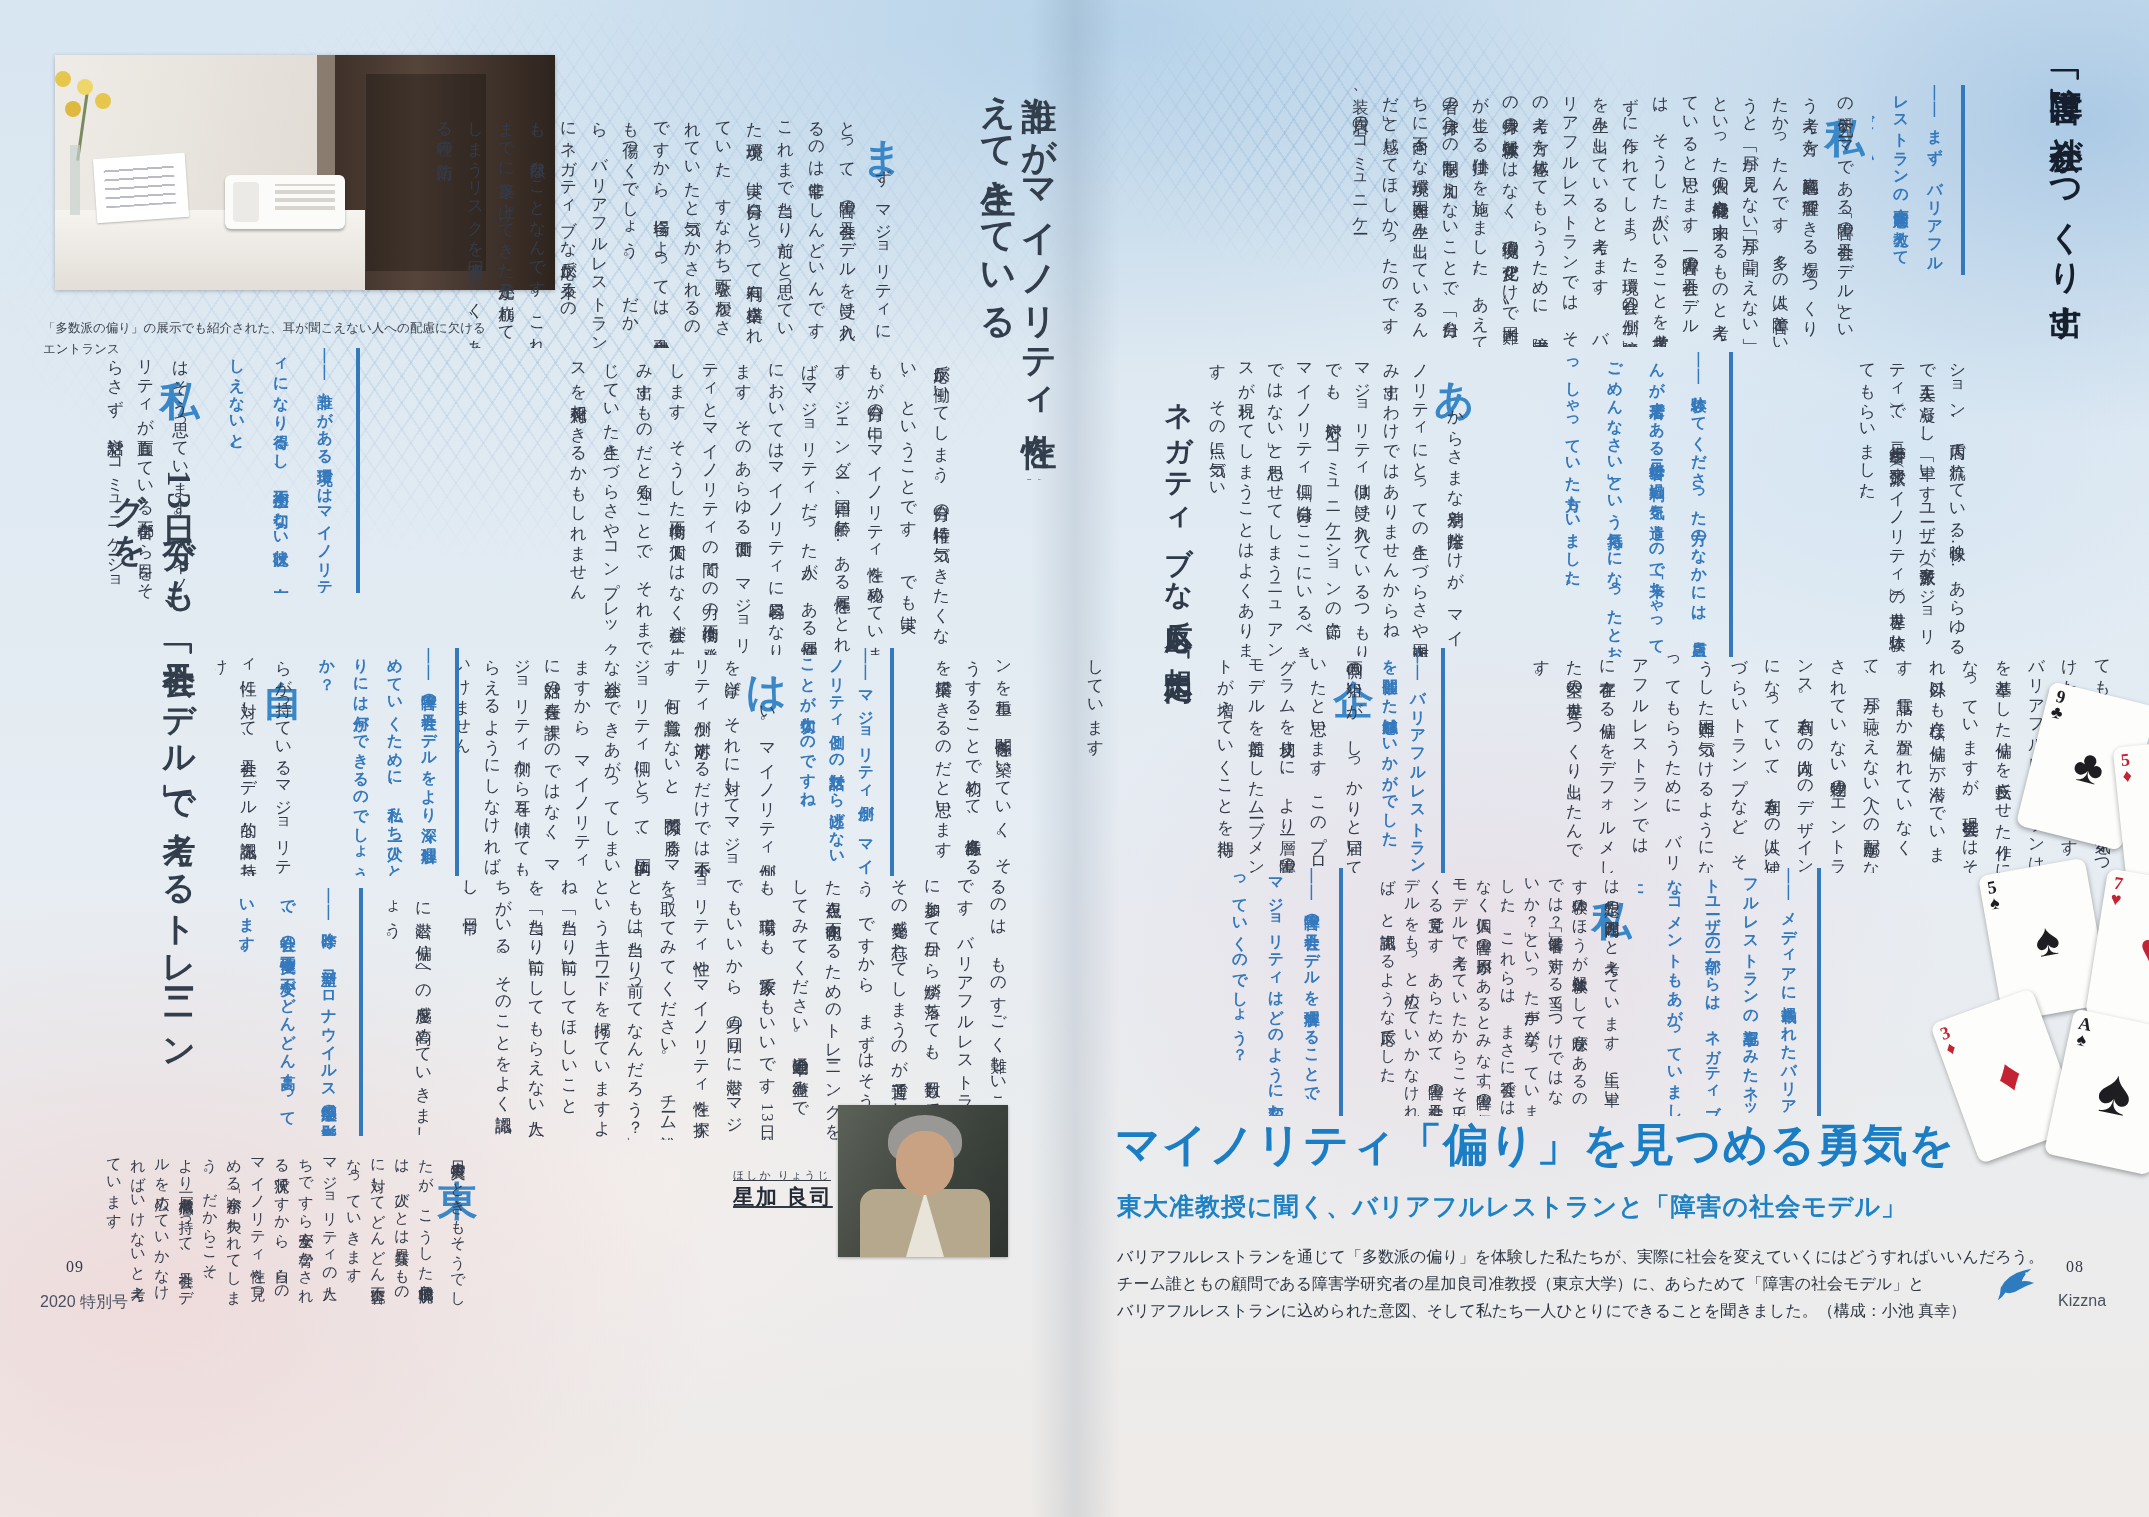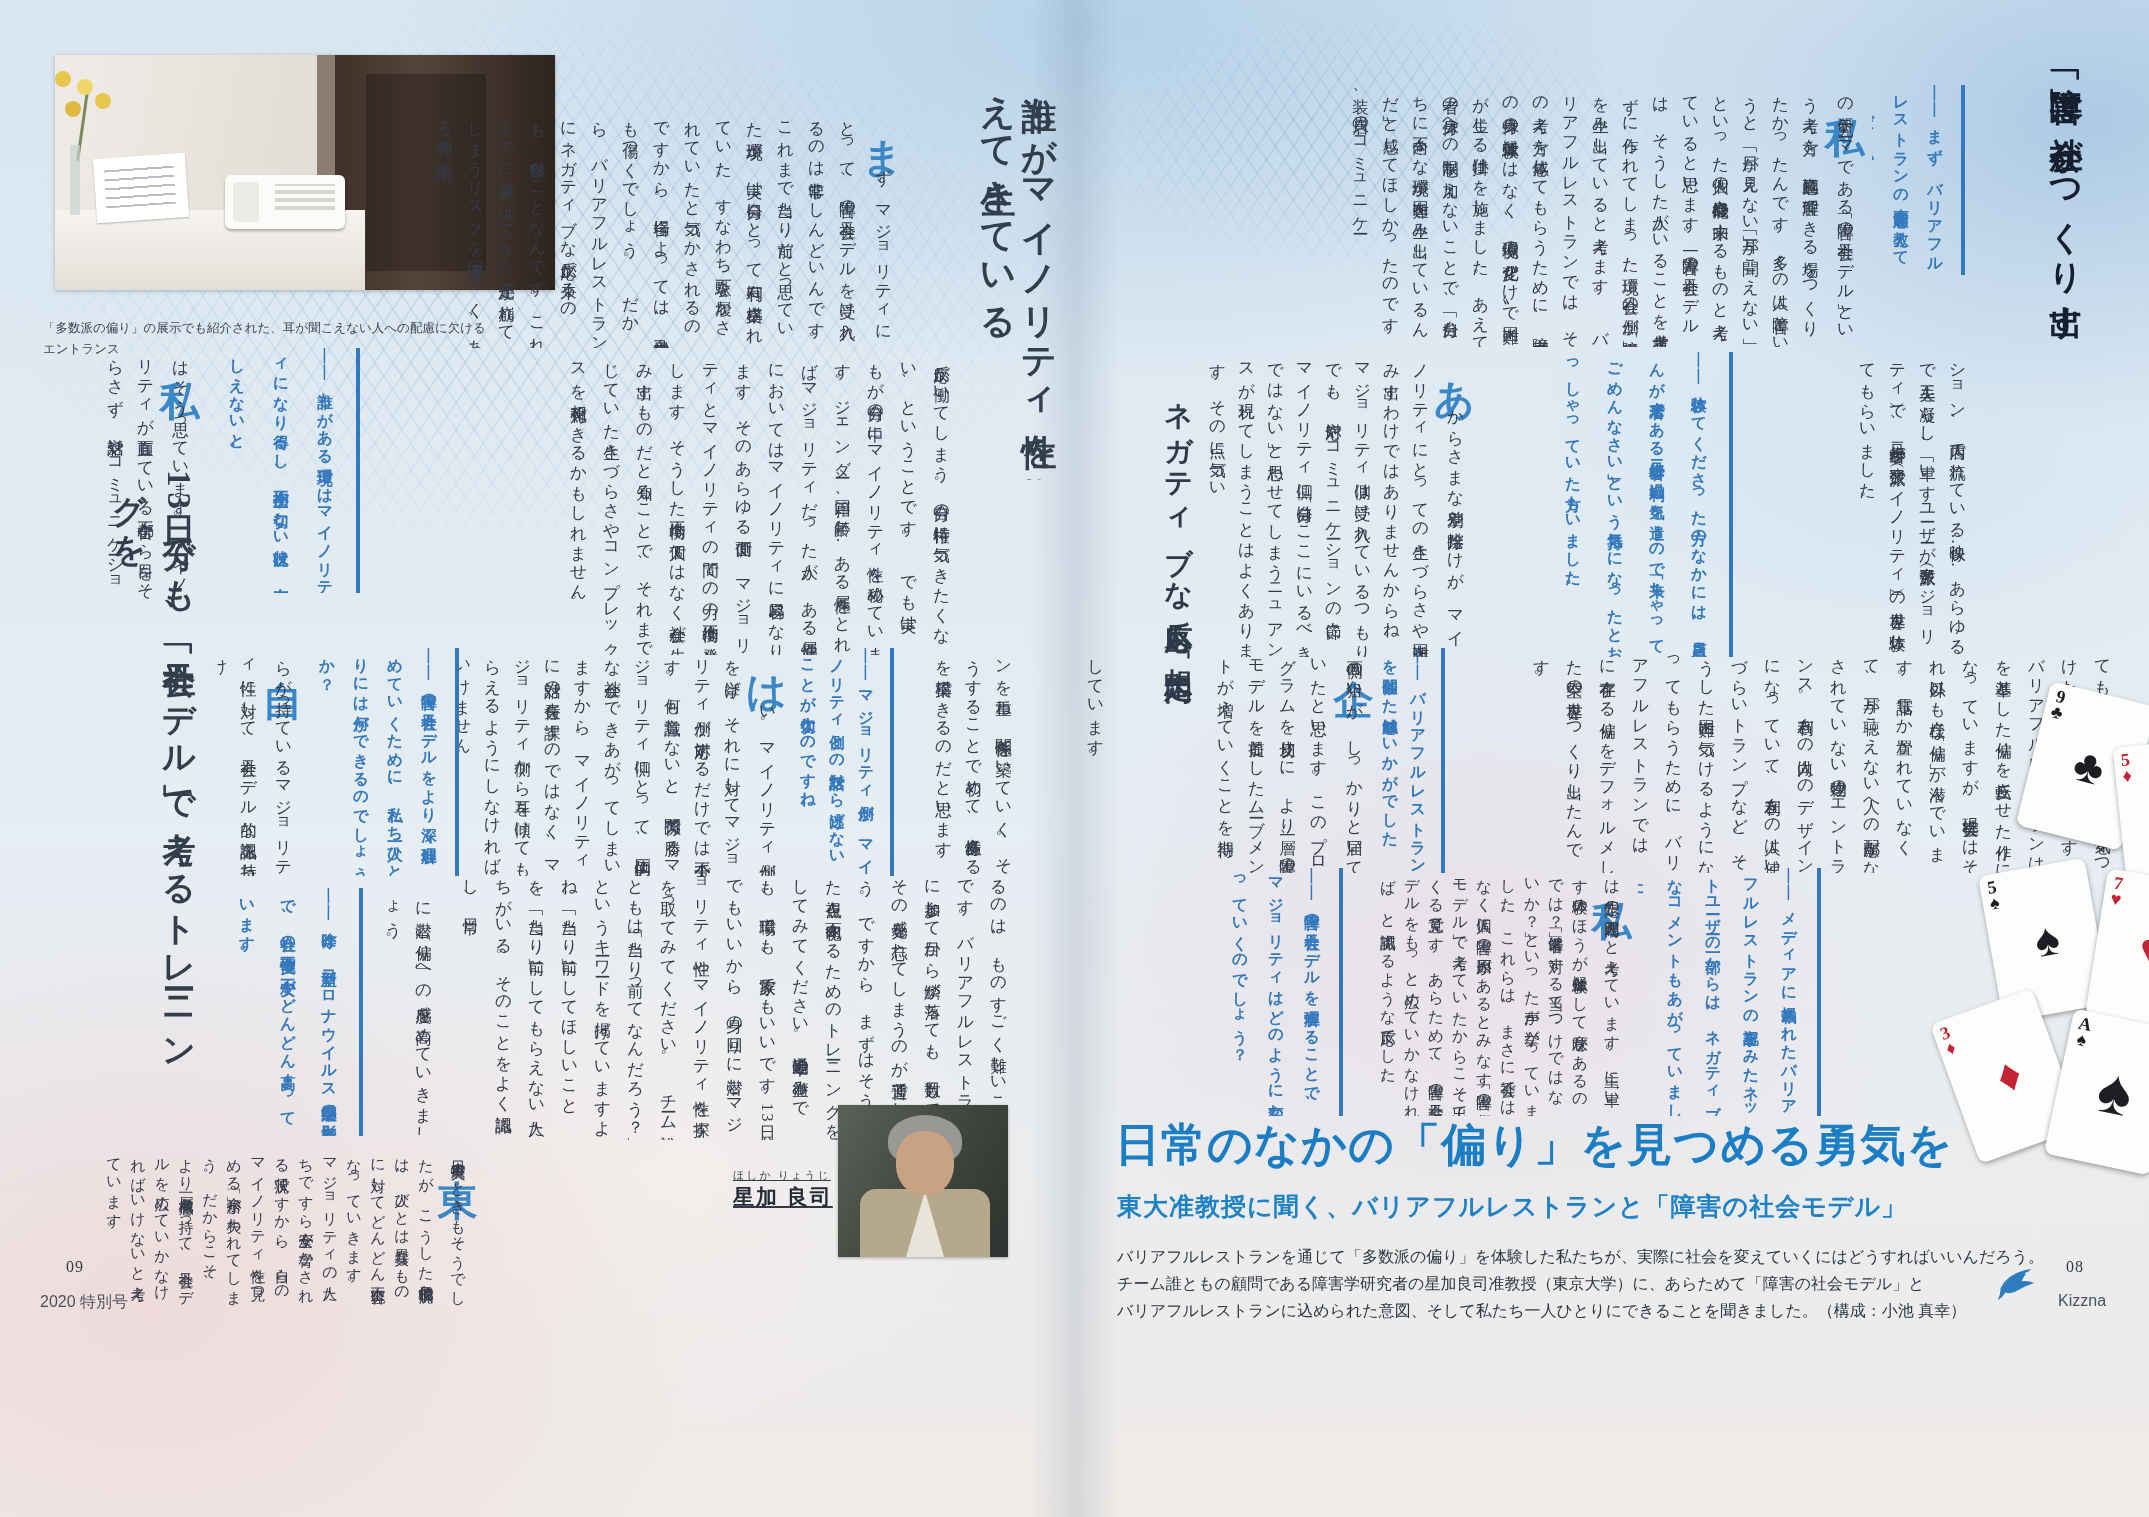--- a/index.html
+++ b/index.html
@@ -107,21 +107,21 @@
   <div class="b v body" style="left:1192px;top:648px;height:225px;width:182px;line-height:31px;"><span class="dc">企</span><span>画側の狙いが、しっかりと届いていたと思います。このプログラムを皮切りに、より一層、障害の社会モデルを前提としたムーブメントが増えていくことを期待</span></div>
 
   <div class="b v body" style="left:1078px;top:648px;height:200px;width:32px;">しています。</div>
 
   <div class="b v q" style="left:1638px;top:868px;height:248px;width:170px;line-height:38px;">――メディアに掲載されたバリアフルレストランの記事をみたネットユーザーの一部からは、ネガティブなコメントもあがっていました。</div>
 
   <div class="b v body" style="left:1332px;top:868px;height:248px;width:300px;font-size:15.5px;line-height:24px;"><span class="dc">私</span><span>は想定の範囲内だと考えています。主に「車いす体験のほうが疑似体験として意味があるのでは？」「健常者に対する当てつけではないか？」といった声が挙がっていました。これらは、まさに社会ではなく個人に障害の原因があるとみなす「障害の個人モデル」で考えていたからこそ出てくる意見です。あらためて、障害の社会モデルをもっと広めていかなければ、と認識するような反応でした。</span></div>
 
   <div class="b v q" style="left:1218px;top:868px;height:248px;width:112px;line-height:36px;">――障害の社会モデルを理解することで、マジョリティはどのように変わっていくのでしょう？</div>
 
-  <div class="b ft-title" style="left:1115px;top:1115px;width:960px;">日常のなかの「偏り」を見つめる勇気を</div>
+  <div class="b ft-title" style="left:1115px;top:1115px;width:960px;">マイノリティ「偏り」を見つめる勇気を</div>
   <div class="b ft-sub" style="left:1117px;top:1190px;width:900px;">東大准教授に聞く、バリアフルレストランと「障害の社会モデル」</div>
   <div class="b ft-intro" style="left:1117px;top:1243px;width:940px;">
     <div>バリアフルレストランを通じて「多数派の偏り」を体験した私たちが、実際に社会を変えていくにはどうすればいいんだろう。</div>
     <div>チーム誰ともの顧問である障害学研究者の星加良司准教授（東京大学）に、あらためて「障害の社会モデル」と</div>
     <div>バリアフルレストランに込められた意図、そして私たち一人ひとりにできることを聞きました。（構成：小池 真幸）</div>
   </div>
 
   <div class="b card" style="left:2032px;top:692px;transform:rotate(14deg);">
     <div class="idx blk">
         <span>9</span>

